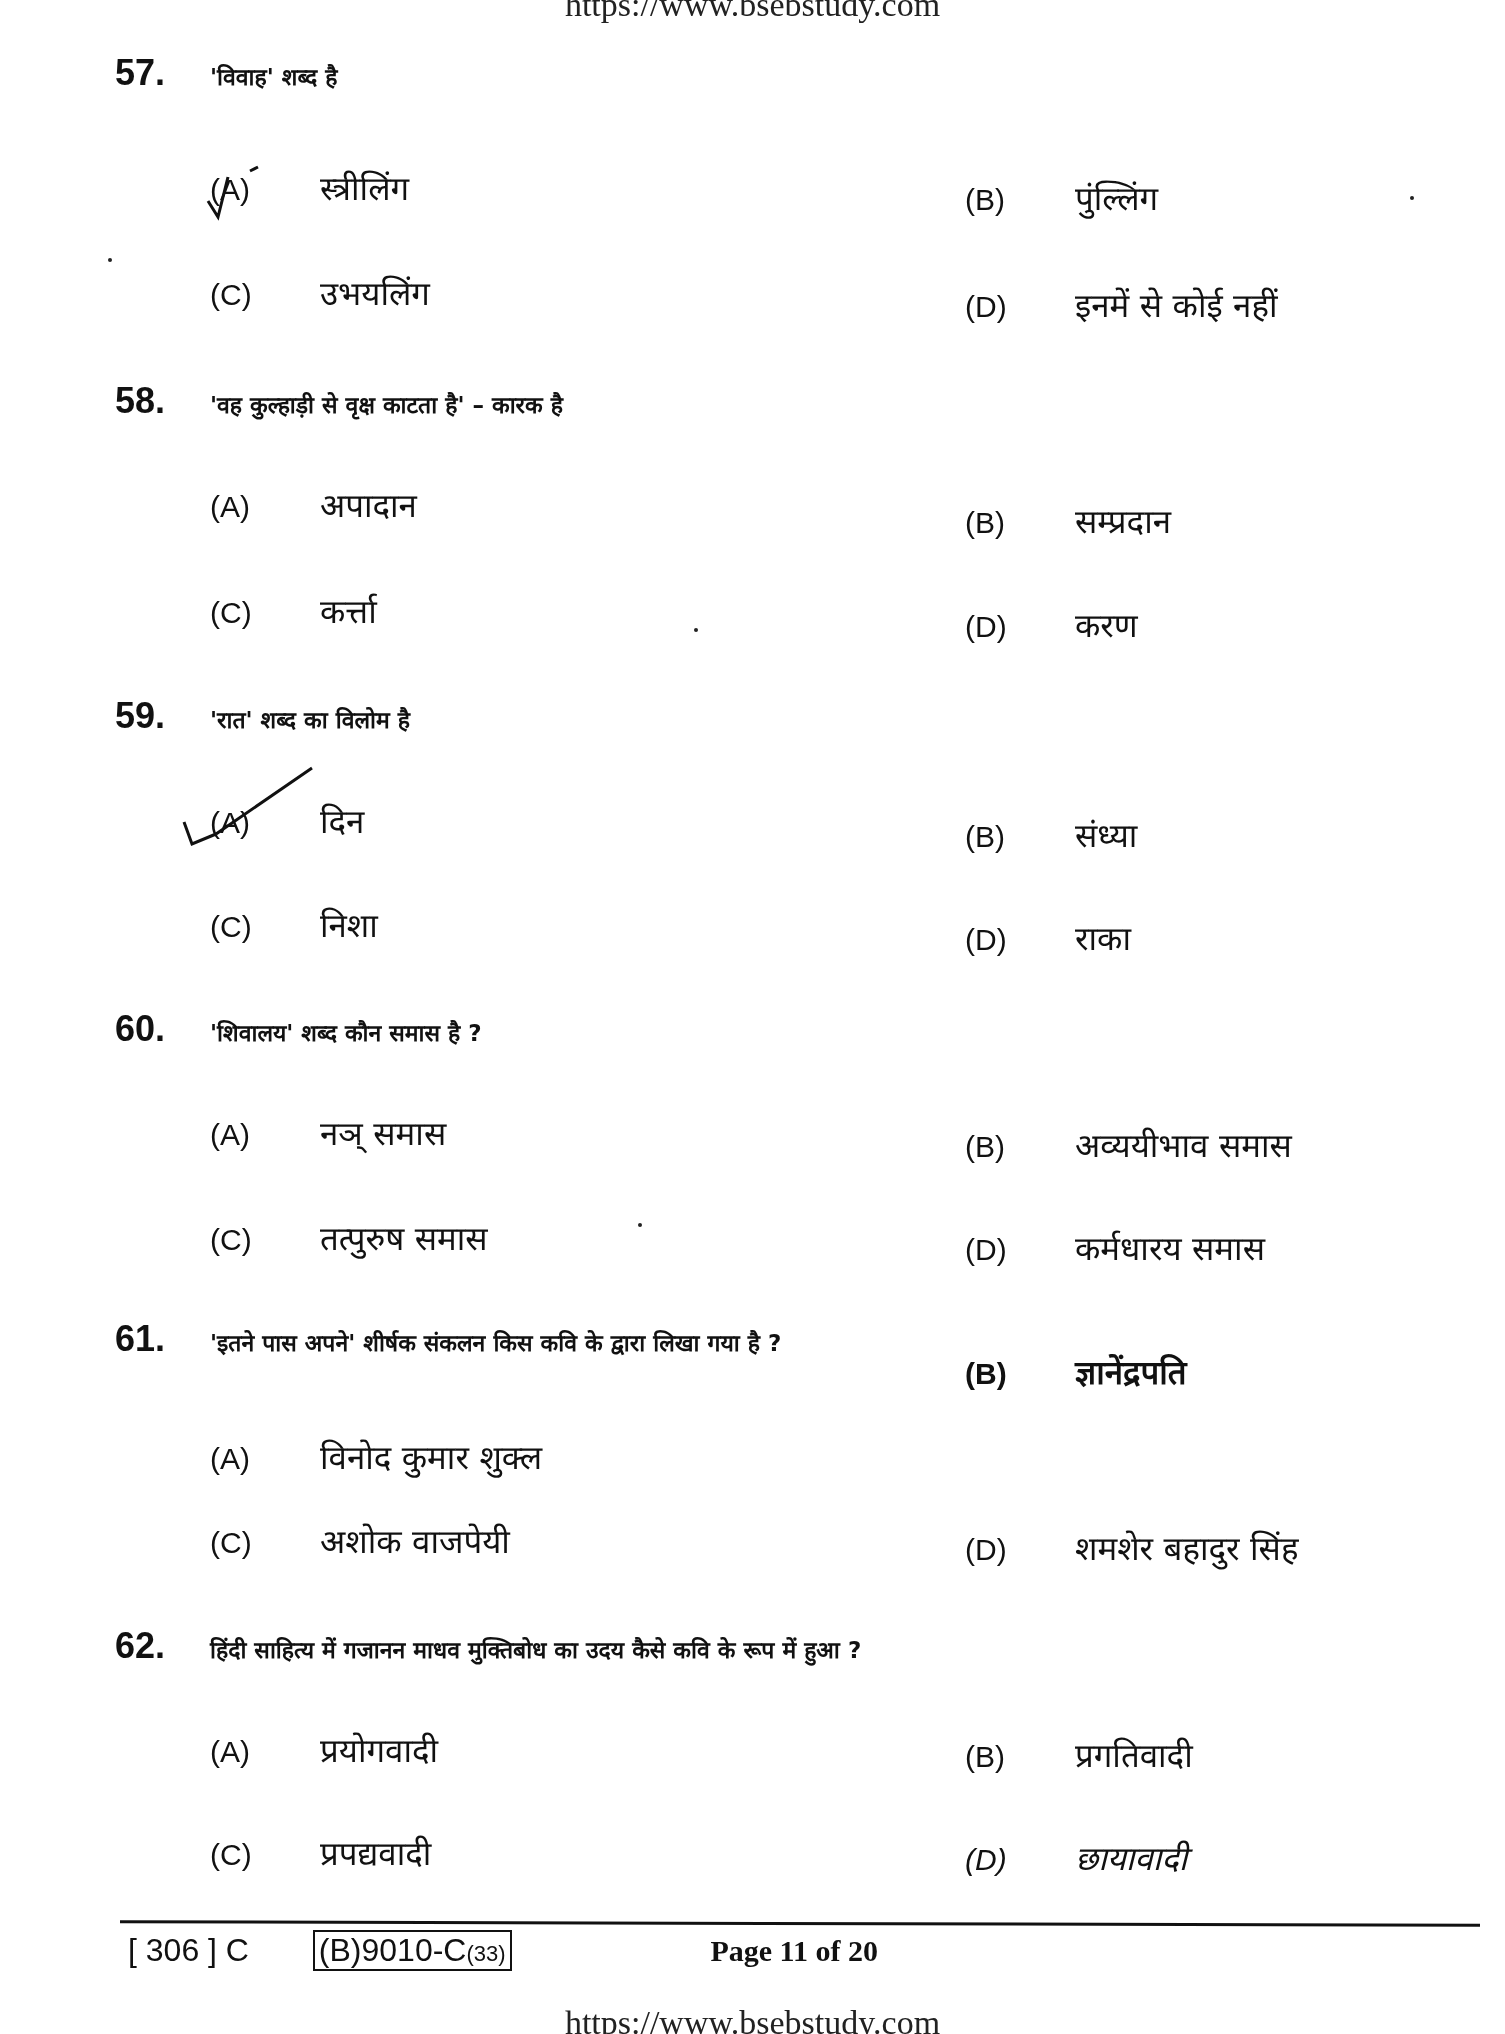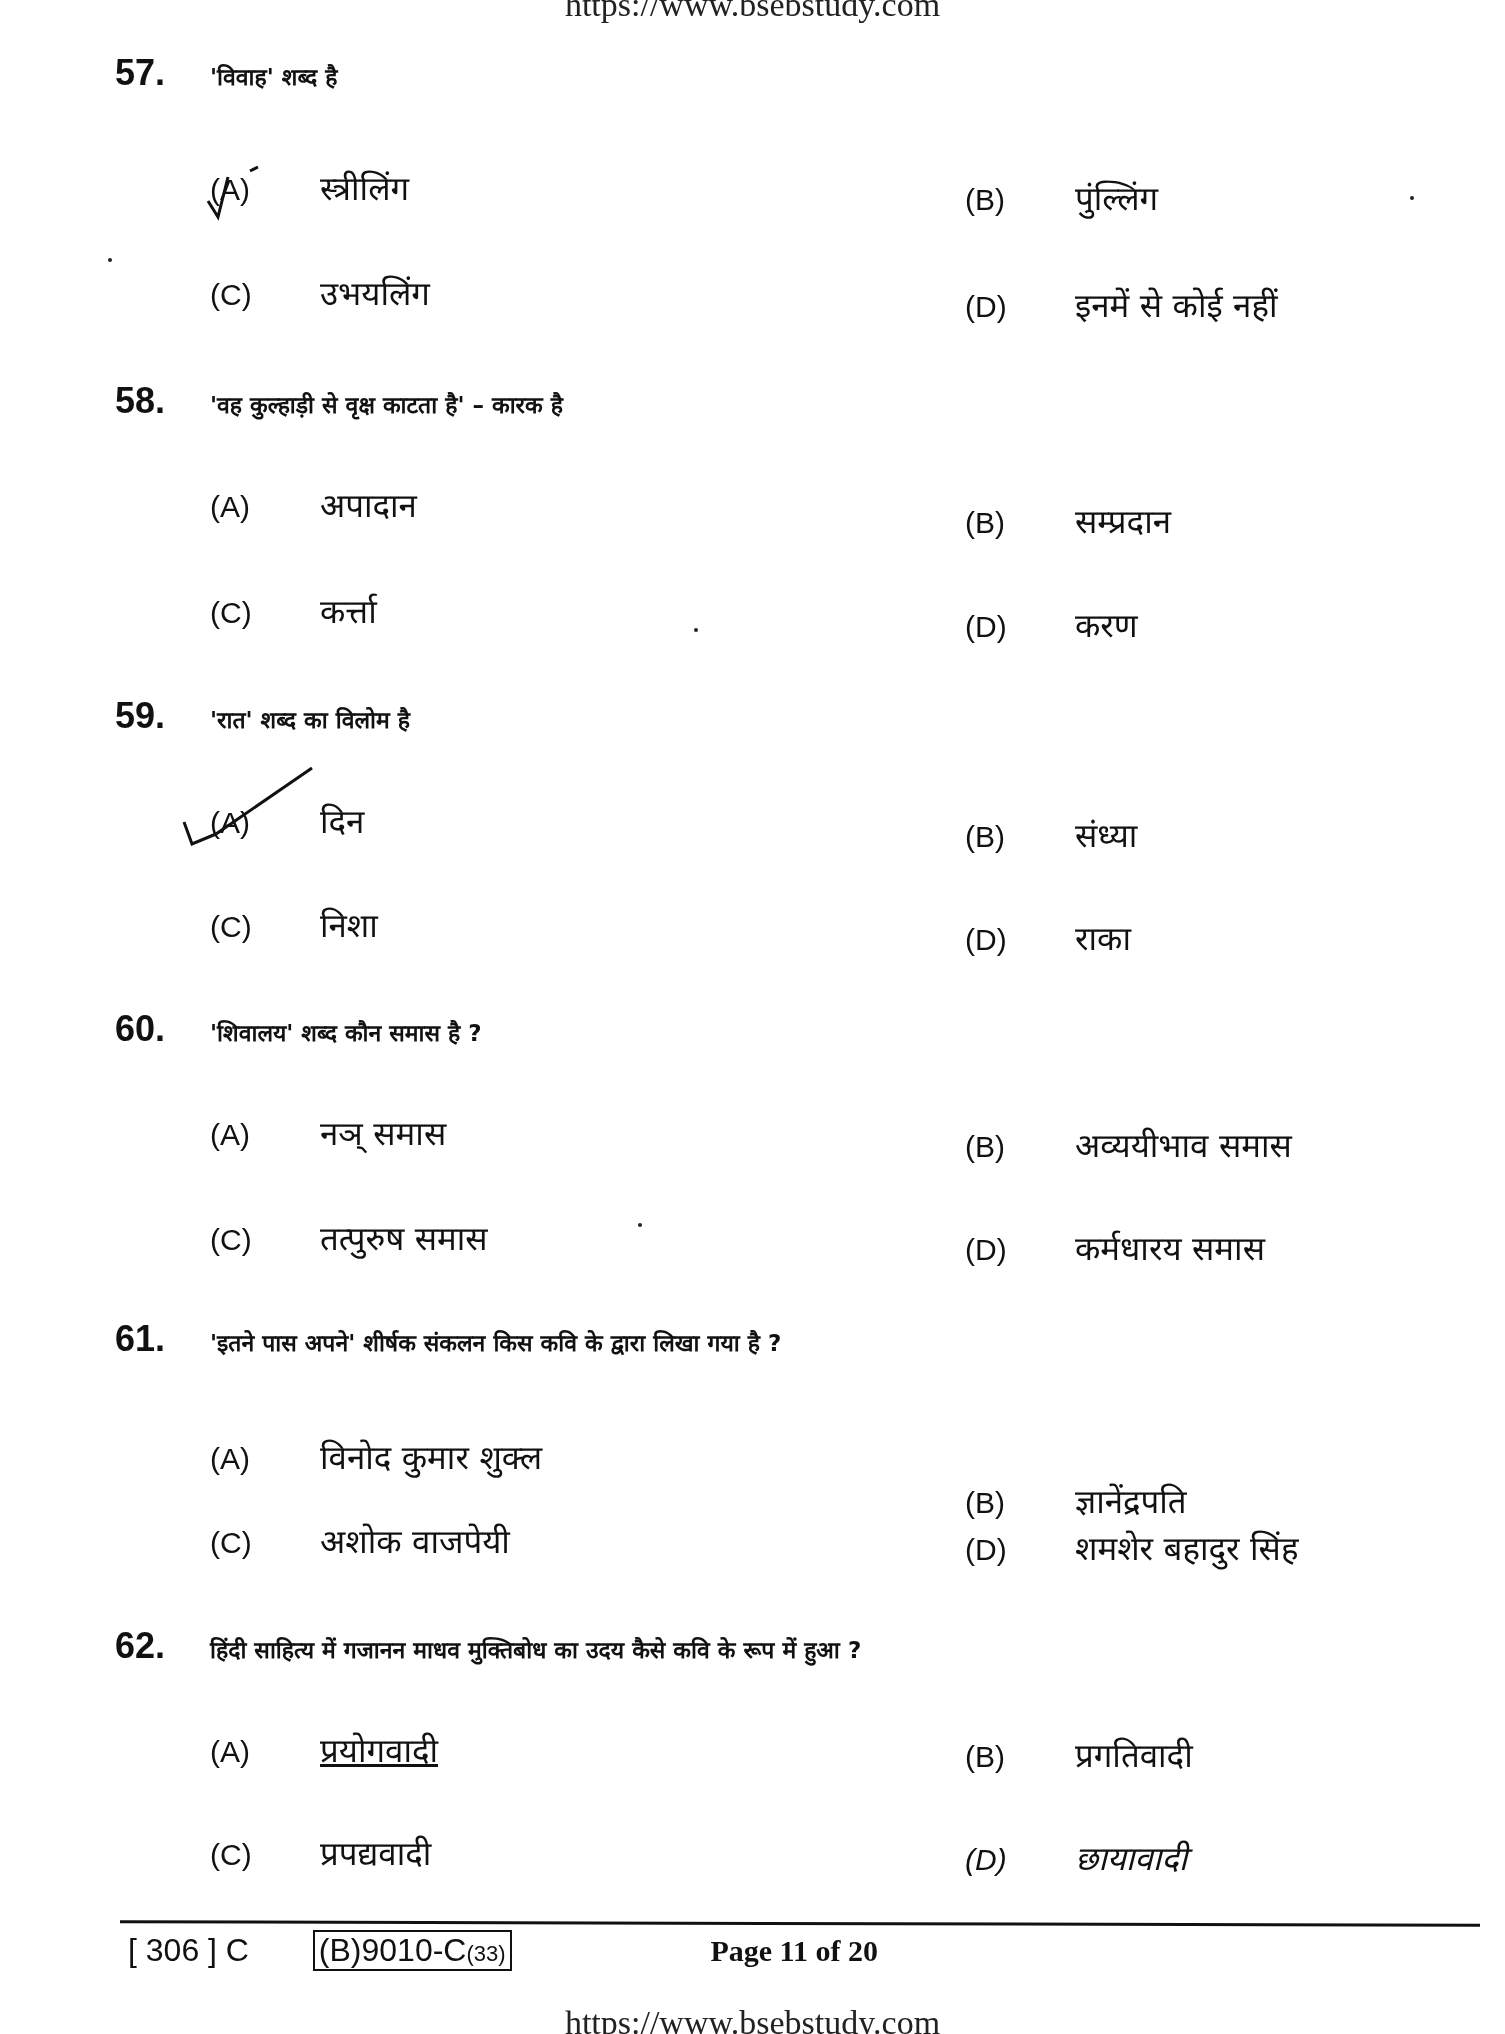--- a/index.html
+++ b/index.html
@@ -109,36 +109,36 @@
   </div>
 </div>
 
 <div class="question">
   <div class="q-line" style="top:1318px;">
     <span class="q-num">61.</span><span class="q-text">'इतने पास अपने' शीर्षक संकलन किस कवि के द्वारा लिखा गया है ?</span>
   </div>
   <div class="opt col-a" style="top:1434px;">
     <span class="opt-label">(A)</span><span class="opt-text">विनोद कुमार शुक्ल</span>
   </div>
-  <div class="opt col-b" style="top:1478px;">
+  <div class="opt col-b" style="top:1349px;font-weight:bold;">
     <span class="opt-label">(B)</span><span class="opt-text">ज्ञानेंद्रपति</span>
   </div>
   <div class="opt col-a" style="top:1518px;">
     <span class="opt-label">(C)</span><span class="opt-text">अशोक वाजपेयी</span>
   </div>
   <div class="opt col-b" style="top:1525px;">
     <span class="opt-label">(D)</span><span class="opt-text">शमशेर बहादुर सिंह</span>
   </div>
 </div>
 
 <div class="question">
   <div class="q-line" style="top:1625px;">
     <span class="q-num">62.</span><span class="q-text">हिंदी साहित्य में गजानन माधव मुक्तिबोध का उदय कैसे कवि के रूप में हुआ ?</span>
   </div>
-  <div class="opt col-a" style="top:1727px;text-decoration:underline;">
+  <div class="opt col-a" style="top:1727px;">
     <span class="opt-label">(A)</span><span class="opt-text">प्रयोगवादी</span>
   </div>
   <div class="opt col-b" style="top:1732px;">
     <span class="opt-label">(B)</span><span class="opt-text">प्रगतिवादी</span>
   </div>
   <div class="opt col-a" style="top:1830px;">
     <span class="opt-label">(C)</span><span class="opt-text">प्रपद्यवादी</span>
   </div>
   <div class="opt col-b" style="top:1835px;font-style:italic;">
     <span class="opt-label">(D)</span><span class="opt-text">छायावादी</span>

